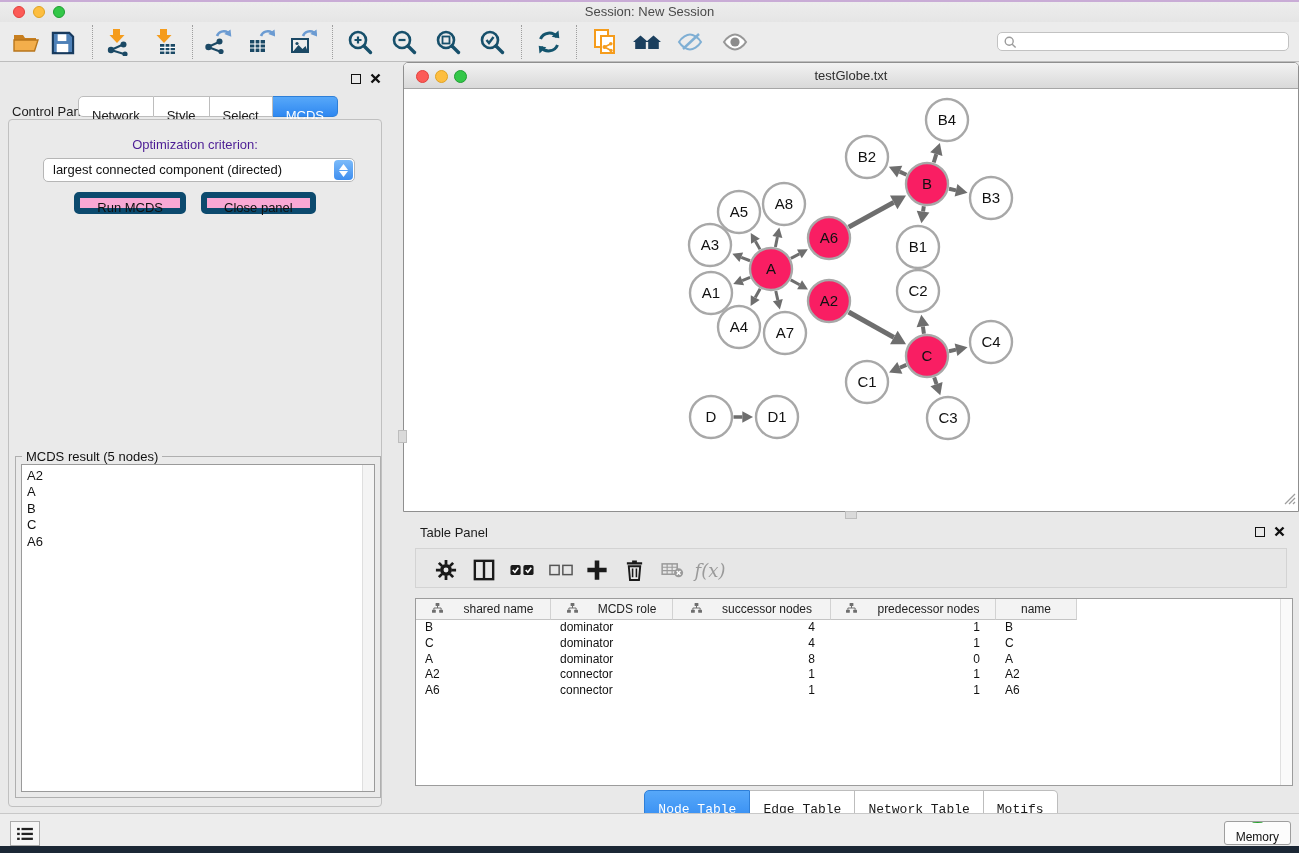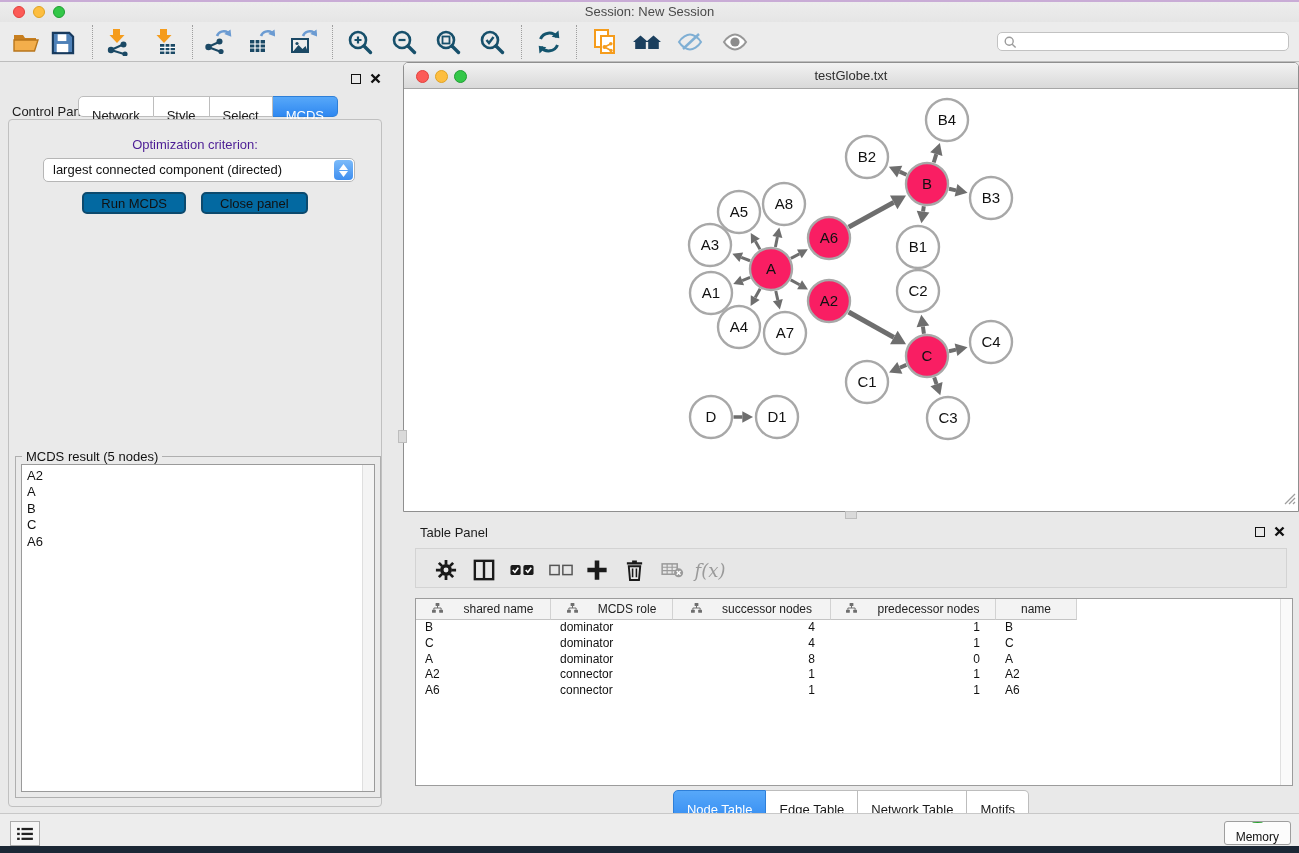--- a/index.html
+++ b/index.html
@@ -42,21 +42,21 @@
   .float-ic { width:10px; height:10px; border:1.6px solid #111; display:inline-block; }
   #cp-tabs { position:absolute; left:78px; top:34px; }
   .cp-body { position:absolute; left:8px; top:57px; width:374px; height:688px;
     background:#EAEAEA; border:1px solid #C0C0C0; border-radius:4px; }
   .opt-label { position:absolute; left:0; right:0; top:17px; text-align:center; font-size:13px; color:#4c1d95; }
   .criterion { position:absolute; left:34px; top:38px; width:312px; height:24px; background:#FFF;
     border:1px solid #B6B6B6; border-radius:5px; font-size:13px; color:#111; line-height:22px; padding-left:9px; }
   .criterion .stepper { position:absolute; right:1px; top:1px; width:19px; height:20px; border-radius:4px;
     background:linear-gradient(#7CBBFA,#3E8EEF); display:flex; flex-direction:column; align-items:center; justify-content:center; gap:1px; }
   .cp-buttons { position:absolute; left:0; right:0; top:72px; display:flex; justify-content:center; gap:15px; }
-  .mac-btn { background:#0369a1; border:2px solid #0c4a6e; border-radius:5px; height:22px; line-height:20px;
+  .mac-btn { background:#f9a8d4; border:6px solid #0c4a6e; border-radius:5px; height:22px; line-height:20px;
     padding:0 17px; font-size:13px; color:#111; }
   .result-box { position:absolute; left:6px; top:336px; width:366px; height:342px;
     border:1px solid #AFAFAF; background:#EAEAEA; }
   .result-title { position:absolute; left:6px; top:-8px; background:#EAEAEA; padding:0 4px; font-size:13px; color:#111; }
   .result-list { position:absolute; left:5px; top:7px; right:5px; bottom:5px; background:#FFF;
     border:1px solid #9A9A9A; overflow:hidden; }
   .result-track { position:absolute; right:0; top:0; bottom:0; width:12px; background:#F4F4F4; border-left:1px solid #DFDFDF; }
   .list-item { font-size:13px; color:#111; line-height:16.4px; padding-left:5px; }
   .result-list .pad { height:3px; }
   
@@ -82,21 +82,21 @@
     border:1px solid #9C9C9C; overflow:hidden; }
   .thead { display:flex; height:21px; }
   .th { background:#F3F3F3; border-right:1px solid #D2D2D2; border-bottom:1px solid #C4C4C4;
     font-size:12px; color:#222; display:flex; align-items:center; justify-content:center; gap:20px; }
   .tr { display:flex; height:15.8px; }
   .td { font-size:12px; color:#111; line-height:15.8px; white-space:nowrap; overflow:hidden; }
   .td.left { padding-left:9px; text-align:left; }
   .td.right { padding-right:16px; text-align:right; }
   .tbl-track { position:absolute; right:0; top:0; bottom:0; width:12px; background:#FAFAFA; border-left:1px solid #E0E0E0; }
   #tp-tabs { position:absolute; left:0; right:0; top:272px; display:flex; justify-content:center; }
-  #tp-tabs .seg-tab { height:36px; line-height:22px; }
+  #tp-tabs .seg-tab { height:36px; line-height:22px;font-family:Liberation Mono, monospace; }
   
   #status-bar { position:absolute; left:0; top:813px; width:1299px; height:33px;
     background:#EDEDED; border-top:1px solid #C8C8C8; }
   .list-btn { position:absolute; left:10px; top:7px; width:30px; height:25px; background:#F6F6F6;
     border:1px solid #ABABAB; display:flex; align-items:center; justify-content:center; }
   .memory-btn { position:absolute; right:8px; top:7px; height:24px; background:#FCFCFC;
     border:1px solid #9E9E9E; border-radius:3px; display:flex; align-items:center; gap:7px;
     padding:0 11px; font-size:12px; color:#111;flex-direction:column; }
   .mem-dot { width:11px; height:11px; border-radius:50%; }
   .dock-strip { position:absolute; left:0; top:846px; width:1299px; height:7px; background:#1B2735; }

